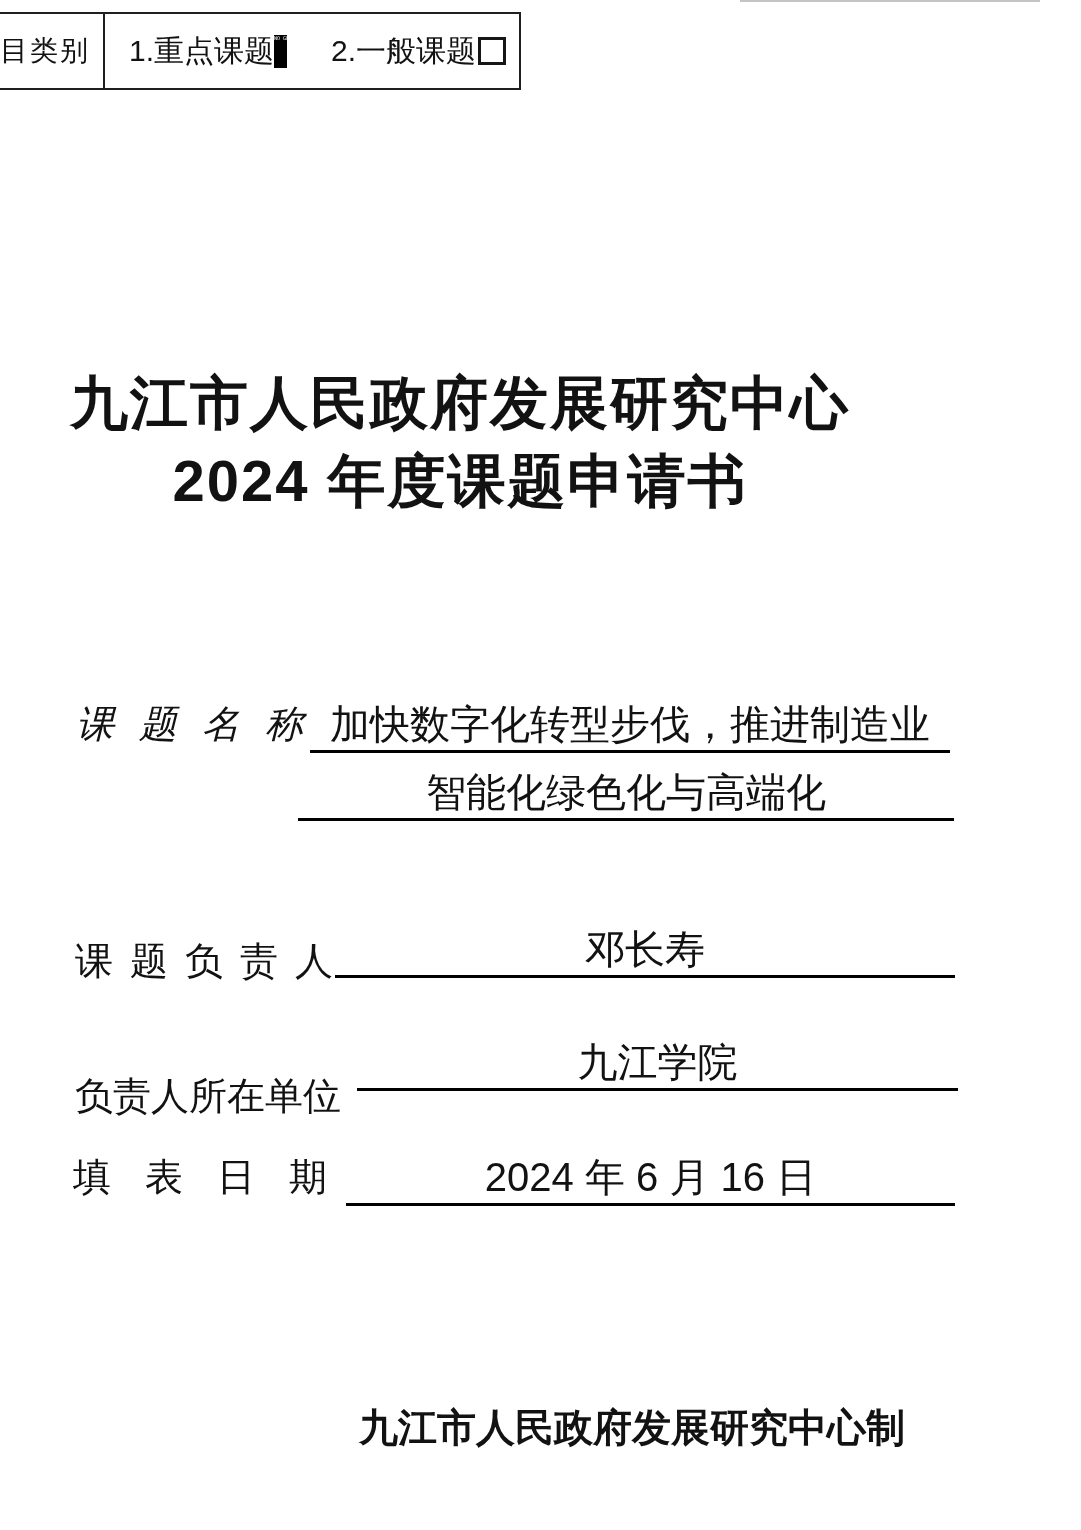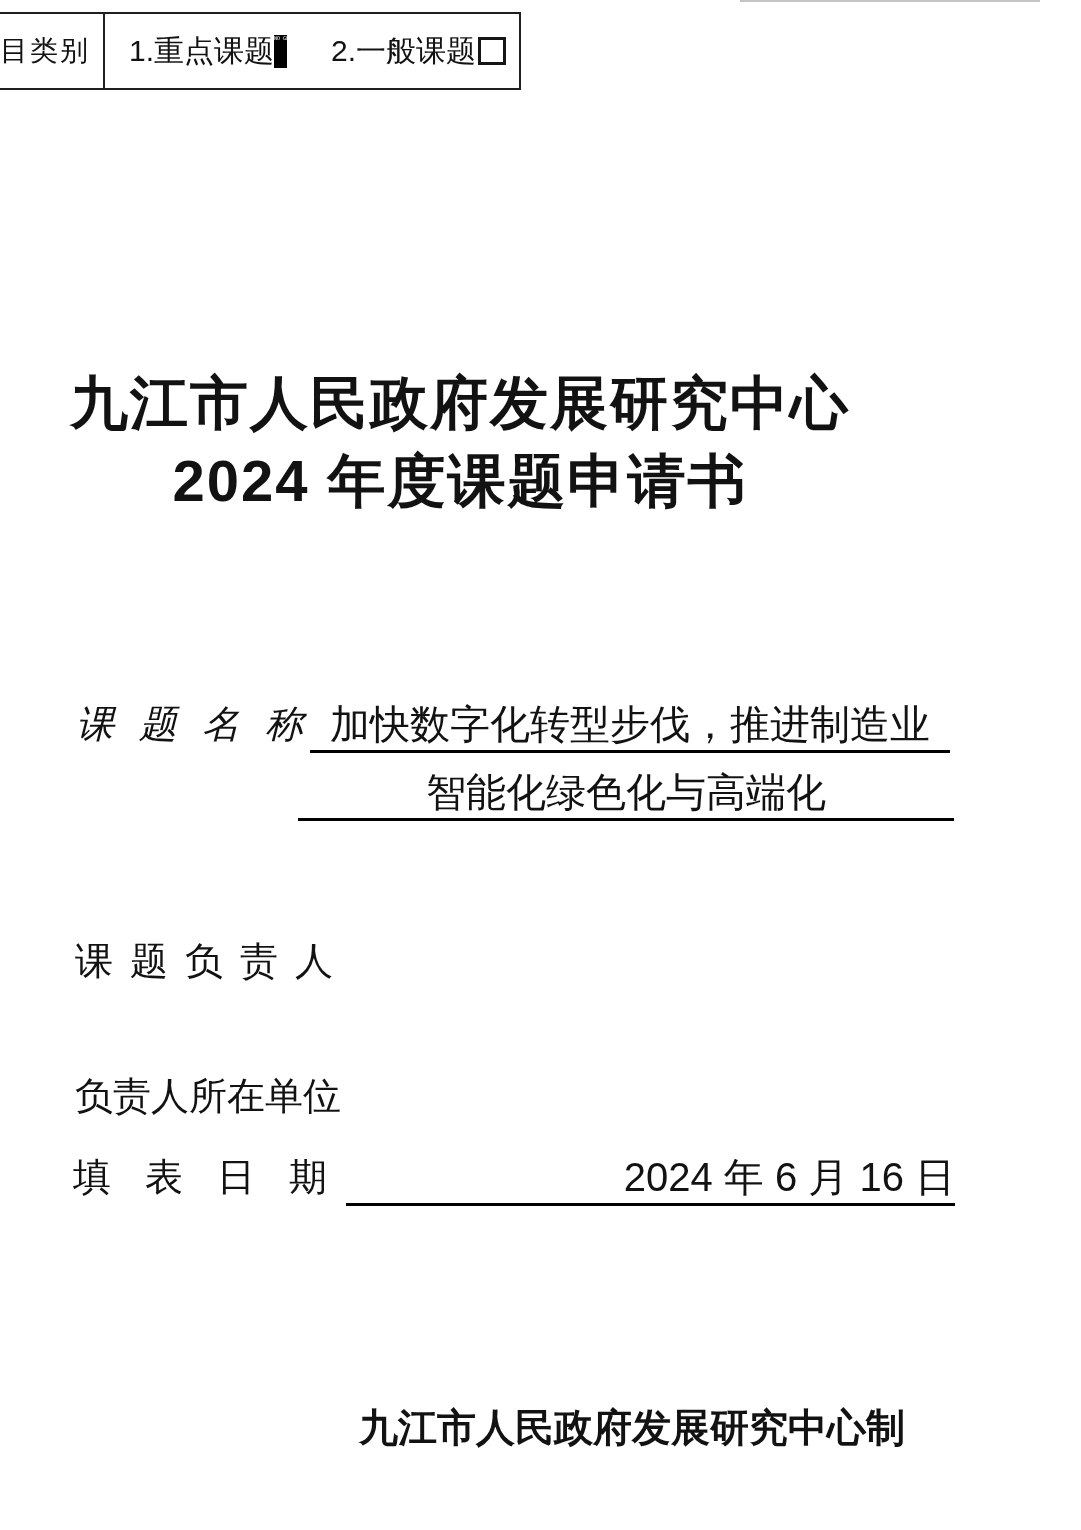--- a/index.html
+++ b/index.html
@@ -150,21 +150,23 @@
   <div class="doc-title">
     <div>九江市人民政府发展研究中心</div>
     <div>2024 年度课题申请书</div>
   </div>
 
   <div class="fld-label ls-topic" style="left:76px; top:698px;">课题名称</div>
   <div class="fld-line" style="left:298px; top:766px; width:656px;">智能化绿色化与高端化</div>
   <div class="fld-line" style="left:310px; top:698px; width:640px;">加快数字化转型步伐，推进制造业</div>
 
   <div class="fld-label ls-leader" style="left:75px; top:923px;margin-top:12px;">课题负责人</div>
+  <div class="fld-line" style="left:335px; top:923px; width:620px;">邓长寿</div>
 
   <div class="fld-label" style="left:75px; top:1070px;">负责人所在单位</div>
+  <div class="fld-line" style="left:357px; top:1036px; width:601px;">九江学院</div>
 
   <div class="fld-label ls-date" style="left:73px; top:1151px;">填表日期</div>
-  <div class="fld-line" style="left:346px; top:1151px; width:609px;text-align:right;">2024 年 6 月 16 日</div>
+  <div class="fld-line" style="left:346px; top:1151px; width:609px;">2024 年 6 月 16 日</div>
 
   <div class="doc-footer">九江市人民政府发展研究中心制</div>
 
 </div>
 
 </body></html>

